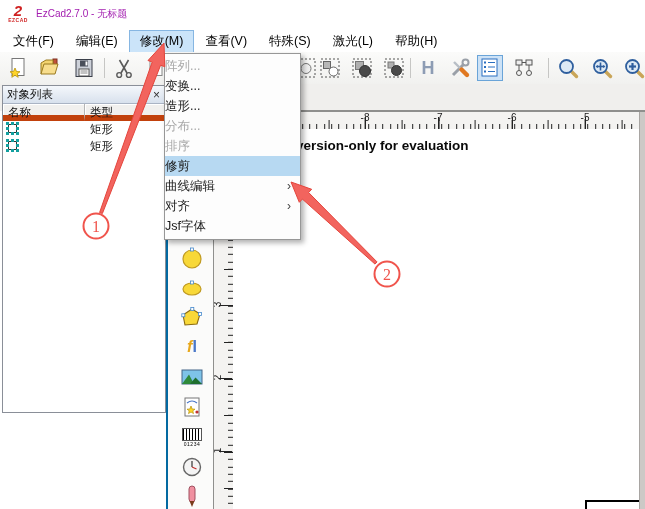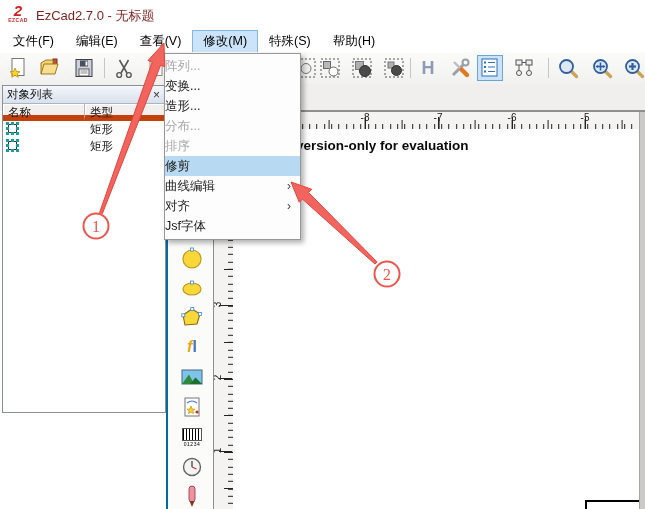--- a/index.html
+++ b/index.html
@@ -4,21 +4,21 @@
 <style>
   html,body{margin:0;padding:0;}
   .window{position:relative;width:645px;height:509px;background:#fff;overflow:hidden;
     font-family:"Liberation Sans",sans-serif;font-size:12px;color:#111;
     border-right:1px solid #b9b6b2;}
   
   .titlebar{position:absolute;left:0;top:0;width:645px;height:30px;background:#fff;}
   .logo{position:absolute;left:5px;top:3px;width:26px;height:24px;text-align:center;line-height:1;}
   .logo .l1{display:block;color:#cf1f1f;font-weight:bold;font-size:15px;font-style:italic;}
   .logo .l2{display:block;color:#cf1f1f;font-size:5px;font-weight:bold;letter-spacing:.5px;}
-  .title-text{position:absolute;left:36px;top:7px;font-size:13px;color:#7f1d1d;}
+  .title-text{position:absolute;left:36px;top:7px;font-size:10px;color:#a21caf;}
   
   .menubar{position:absolute;left:0;top:30px;width:645px;height:22px;background:#fff;display:flex;align-items:center;padding-left:2px;box-sizing:border-box;}
   .menubar .mitem{padding:2px 10px;font-size:12.5px;color:#000;border:1px solid transparent;}
   .menubar .mitem.active{background:#cbe4f9;border:1px solid #86b6e2;}
   
   .toolbar{position:absolute;left:0;top:52px;width:645px;height:32px;background:linear-gradient(#fbfbfa,#f1f1ef);border-bottom:1px solid #dcdcda;}
   .tbtn{position:absolute;top:4px;width:24px;height:24px;display:flex;align-items:center;justify-content:center;}
   .tsep{position:absolute;top:6px;width:1px;height:20px;background:#c6c6c4;}
   .pressed{background:#cde2f6;border:1px solid #6aa4d8;width:26px;height:26px;top:3px;box-sizing:border-box;}
   .hatch-h{font-weight:800;font-size:18px;color:#8d9cb4;line-height:1;}
@@ -86,23 +86,24 @@
     <div class="logo">
       <span class="l1">2</span>
       <span class="l2">EZCAD</span>
     </div>
     <div class="title-text">EzCad2.7.0 - 无标题</div>
   </div>
 
   <div class="menubar">
     <span class="mitem">文件(F)</span>
     <span class="mitem">编辑(E)</span>
+    <span class="mitem active">修改(M)</span>
     <span class="mitem">查看(V)</span>
-    <span class="mitem active">修改(M)</span>
     <span class="mitem">特殊(S)</span>
+    <span class="mitem">激光(L)</span>
     <span class="mitem">帮助(H)</span>
   </div>
 
   <div class="toolbar">
     <div class="tbtn" style="left:6px">
       <svg class="icon-img" width="24" height="24">
           <rect x="6" y="2.5" width="12" height="17" fill="#fff" stroke="#777"></rect>
           <polygon points="9,12 10.5,15.5 14,15.7 11.3,17.8 12.2,21.3 9,19.3 5.8,21.3 6.7,17.8 4,15.7 7.5,15.5" fill="#ffd428" stroke="#b8930a" stroke-width=".8"></polygon>
         </svg>
     </div>

